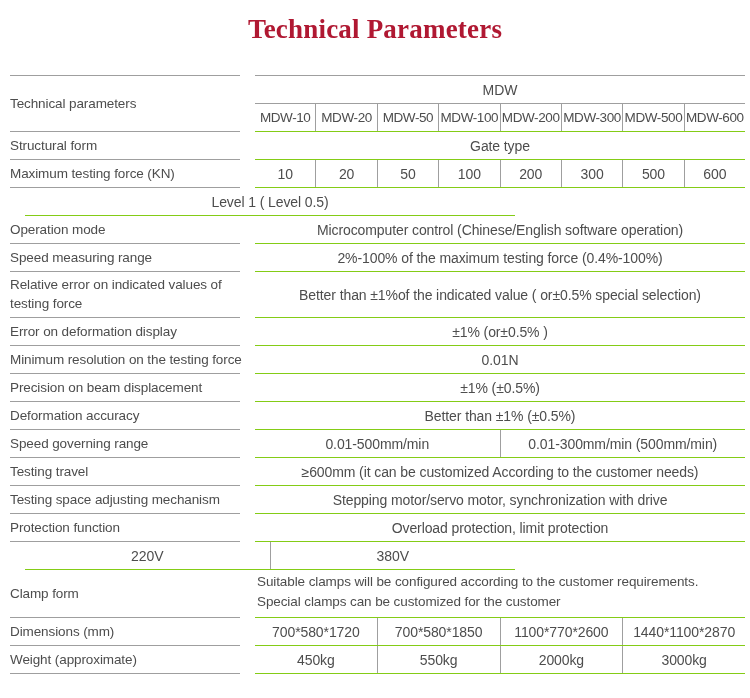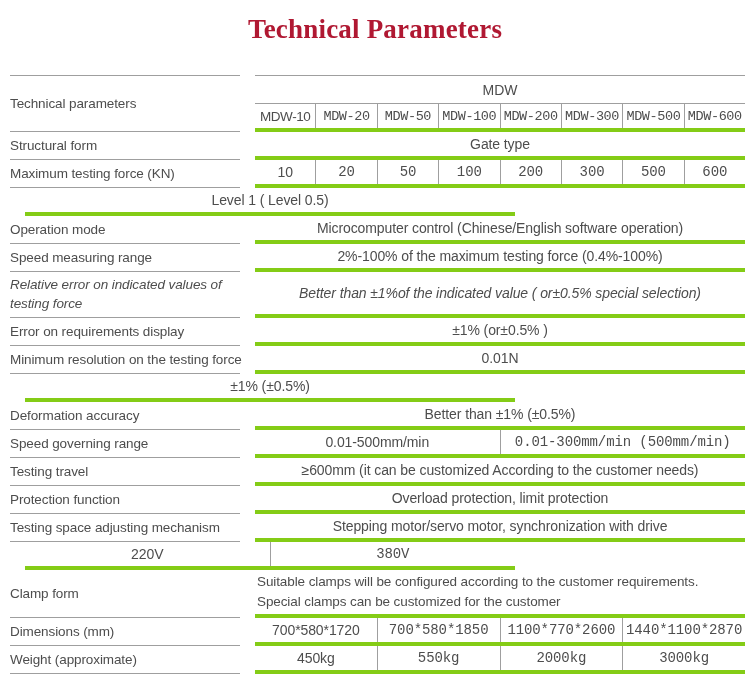--- a/index.html
+++ b/index.html
@@ -10,48 +10,48 @@
   }
   .page-title {
     position:absolute; top:14px; left:0; width:750px;
     text-align:center;
     font-family:"Liberation Serif", serif; font-weight:bold;
     font-size:27px; letter-spacing:0.2px; color:#b01832;
   }
   .spec-table { position:absolute; top:75px; left:10px; width:735px; }
   .row { display:flex; width:735px; height:28px; }
   .row.header { height:57px; }
-  .row.tall { height:46px;font-style:italic; }
+  .row.tall { height:46px; }
   .row.xtall { height:48px; }
   .row-label {
     width:230px; height:100%;
     border-bottom:1px solid #9f9f9f;
     display:flex; align-items:center;
     font-size:13.5px; letter-spacing:-0.1px;
     white-space:nowrap; overflow:visible;
   }
   .row.tall .row-label { white-space:normal; line-height:1.35; }
   .gap { width:15px; height:100%; }
   .row-content {
     width:490px; height:100%;
-    border-bottom:4px solid #84cc16;
+    border-bottom:1px solid #84cc16;
     display:flex; flex-direction:column;
   }
   .row.first .row-label, .row.first .row-content { border-top:1px solid #9f9f9f; }
   .group-cell {
     height:28px; border-bottom:1px solid #9f9f9f;
     display:flex; align-items:center; justify-content:center;
     font-size:14px;
   }
   .cells { display:flex; flex:1; min-height:0; }
   .cell {
     flex:1; display:flex; align-items:center; justify-content:center;
     font-size:14px; text-align:right; letter-spacing:-0.1px;
   }
-  .cell + .cell { border-left:1px solid #9f9f9f;font-family:Liberation Mono, monospace; }
+  .cell + .cell { border-left:1px solid #9f9f9f; }
   .cells.models .cell { font-size:13.5px; letter-spacing:-0.4px; }
   .cell.left {
     justify-content:flex-start; text-align:left;
     font-size:13.5px; line-height:1.5; padding:2px 2px 2px 2px;
     display:block;
   }
 </style>
 </head>
 <body>
 
@@ -137,40 +137,41 @@
     <div class="row-label">Relative error on indicated values of testing force</div>
     <div class="gap"></div>
     <div class="row-content">
         <div class="cells">
       <div class="cell">Better than ±1%of the indicated value ( or±0.5% special selection)</div>
     </div>
       </div>
   </div>
 
   <div class="row">
-    <div class="row-label">Error on requirements display</div>
+    <div class="row-label">Error on deformation display</div>
     <div class="gap"></div>
     <div class="row-content">
         <div class="cells">
       <div class="cell">±1% (or±0.5% )</div>
     </div>
       </div>
   </div>
 
   <div class="row">
     <div class="row-label">Minimum resolution on the testing force</div>
     <div class="gap"></div>
     <div class="row-content">
         <div class="cells">
       <div class="cell">0.01N</div>
     </div>
       </div>
   </div>
 
   <div class="row">
+    <div class="row-label">Precision on beam displacement</div>
     <div class="gap"></div>
     <div class="row-content">
         <div class="cells">
       <div class="cell">±1%  (±0.5%)</div>
     </div>
       </div>
   </div>
 
   <div class="row">
     <div class="row-label">Deformation accuracy</div>
@@ -197,35 +198,35 @@
     <div class="row-label">Testing travel</div>
     <div class="gap"></div>
     <div class="row-content">
         <div class="cells">
       <div class="cell">≥600mm (it can be customized According to the customer needs)</div>
     </div>
       </div>
   </div>
 
   <div class="row">
+    <div class="row-label">Testing space adjusting mechanism</div>
+    <div class="gap"></div>
+    <div class="row-content">
+        <div class="cells">
+      <div class="cell">Stepping motor/servo motor, synchronization with drive</div>
+    </div>
+      </div>
+  </div>
+
+  <div class="row">
     <div class="row-label">Protection function</div>
     <div class="gap"></div>
     <div class="row-content">
         <div class="cells">
       <div class="cell">Overload protection, limit protection</div>
-    </div>
-      </div>
-  </div>
-
-  <div class="row">
-    <div class="row-label">Testing space adjusting mechanism</div>
-    <div class="gap"></div>
-    <div class="row-content">
-        <div class="cells">
-      <div class="cell">Stepping motor/servo motor, synchronization with drive</div>
     </div>
       </div>
   </div>
 
   <div class="row">
     <div class="gap"></div>
     <div class="row-content">
         <div class="cells">
       <div class="cell">220V</div>
       <div class="cell">380V</div>

